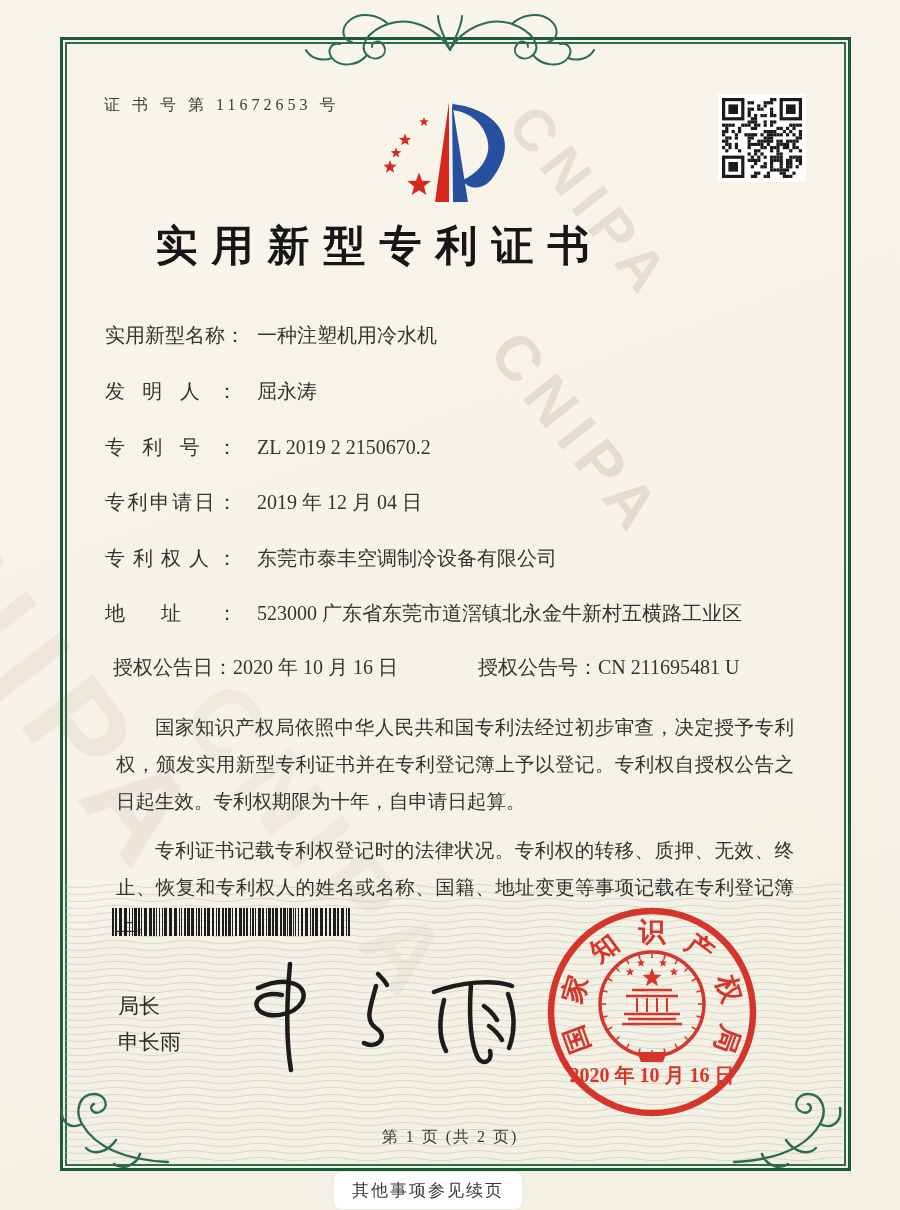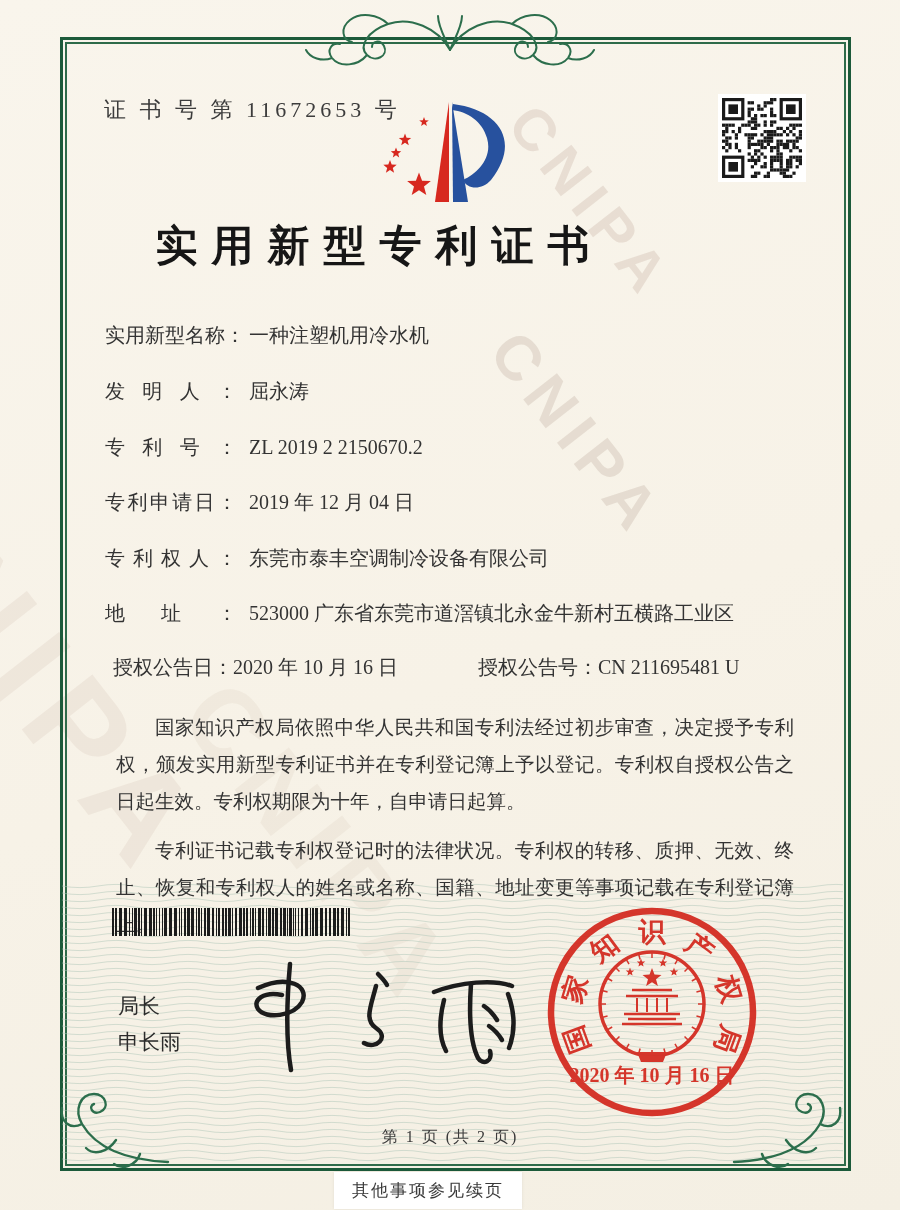--- a/index.html
+++ b/index.html
@@ -9,44 +9,44 @@
     overflow:hidden;
     font-family:"Liberation Serif","DejaVu Serif",serif;
     color:#2e2e2e;
   }
   .wm{position:absolute;font-family:"Liberation Sans",sans-serif;font-weight:700;
       transform-origin:0 0;pointer-events:none;user-select:none;}
   .frame{position:absolute;left:60px;top:37px;width:785px;height:1128px;
          border:3px solid #1c5a3a;}
   .frame-inner{position:absolute;left:2px;top:2px;right:2px;bottom:2px;
                border:2px solid #2e6b4a;}
-  .cert-no{position:absolute;left:104px;top:95px;font-size:22px;letter-spacing:4px;color:#3c3c3c;}
+  .cert-no{position:absolute;left:104px;top:95px;font-size:16px;letter-spacing:4px;color:#3c3c3c;}
   .logo{position:absolute;left:335px;top:90px;}
   .qr{position:absolute;left:718px;top:94px;background:#fff;padding:4px;}
   .title{position:absolute;left:0;top:218px;width:745px;text-align:center;
          font-size:42px;font-weight:700;letter-spacing:14px;color:#161616;text-indent:14px;}
   .field{position:absolute;left:105px;width:700px;font-size:20px;color:#333;white-space:nowrap;}
   .field .lbl{display:inline-block;width:132px;text-align:justify;text-align-last:justify;}
-  .field .val{margin-left:12px;}
+  .field .val{margin-left:20px;}
   .grant2{position:absolute;left:365px;}
   .paras{position:absolute;left:104px;top:697px;width:702px;font-size:19.5px;
          line-height:37px;text-align:justify;color:#333;}
   .paras p{margin:12px;text-indent:2em;}
   .waves{position:absolute;left:62px;top:882px;pointer-events:none;}
   .barcode{position:absolute;left:112px;top:908px;}
   .director{position:absolute;left:118px;top:988px;
             font-family:"Liberation Sans","DejaVu Sans",sans-serif;
             font-size:21px;color:#2b2b2b;line-height:36px;}
   .signature{position:absolute;left:228px;top:958px;}
   .seal{position:absolute;left:532px;top:892px;opacity:.93;}
   .page-no{position:absolute;left:0;top:1127px;width:900px;text-align:center;
            font-size:16px;letter-spacing:2px;color:#3a3a3a;}
   .note{position:absolute;left:428px;top:1172px;transform:translateX(-50%);
         background:#ffffff;padding:7px 18px;font-size:17px;letter-spacing:2px;
-        color:#3a3a3a;box-shadow:0 0 3px rgba(0,0,0,.08);}
+        color:#3a3a3a;box-shadow:0 0 3px rgba(0,0,0,.08);border-radius:7px;}
   .ornament{position:absolute;pointer-events:none;}
 </style>
 </head>
 <body>
 
 <div class="page">
 
   <div class="wm" style="left:548px;top:92px;font-size:58px;letter-spacing:10px;color:rgba(195,172,160,.30);transform:rotate(52deg);">CNIPA</div>
   <div class="wm" style="left:532px;top:318px;font-size:62px;letter-spacing:10px;color:rgba(200,184,172,.38);transform:rotate(52deg);">CNIPA</div>
   <div class="wm" style="left:-60px;top:430px;font-size:130px;letter-spacing:18px;color:rgba(222,206,194,.32);transform:rotate(52deg);">CNIPA</div>

